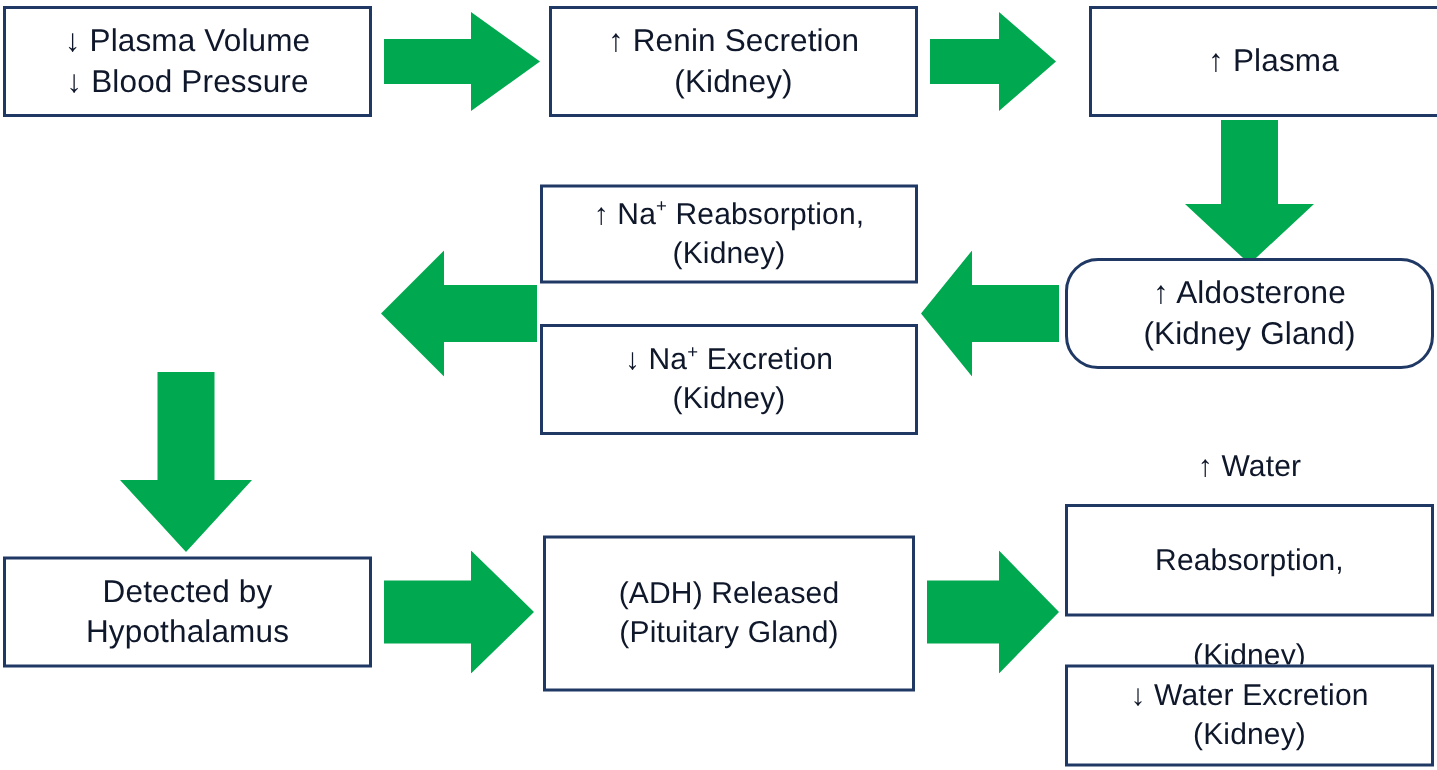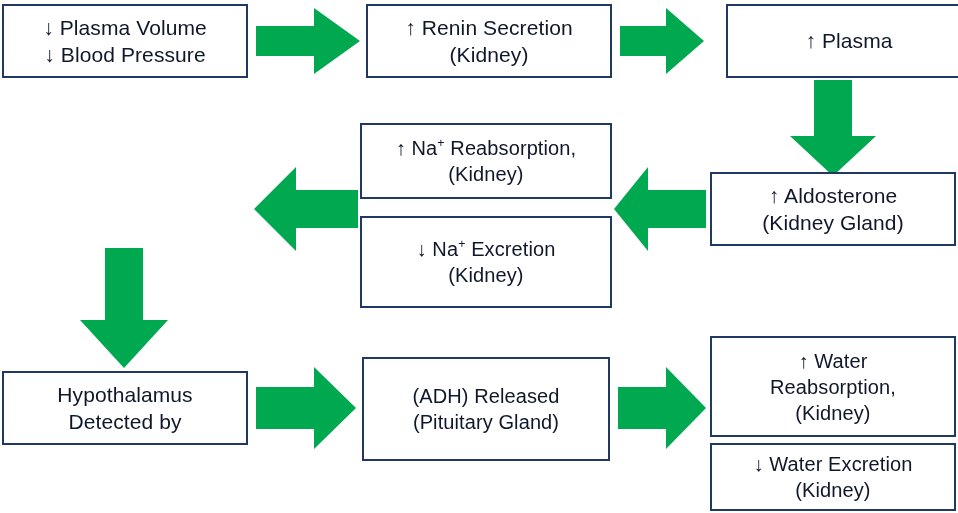--- a/index.html
+++ b/index.html
@@ -81,77 +81,77 @@
   <div class="node" style="left:726px; top:4px; width:246px; height:74px; font-size:21px;">
     <span class="line">↑ Plasma</span>
   </div>
 
   <div class="arrow" style="left:790px; top:80px; width:86px; height:96px;">
     <svg viewBox="0 0 86 96" preserveAspectRatio="none" aria-hidden="true">
       <polygon points="24,0 62,0 62,56 86,56 43,96 0,56 24,56" fill="#00A94F"></polygon>
     </svg>
   </div>
 
-  <div class="node" style="left:360px; top:123px; width:252px; height:76px; font-size:20px;">
+  <div class="node" style="left:360px; top:123px; width:252px; height:66px; font-size:20px;">
     <span class="line"><span>↑ Na</span><sup>+</sup><span> Reabsorption,</span></span>
     <span class="line">(Kidney)</span>
   </div>
 
-  <div class="node" style="left:360px; top:216px; width:252px; height:92px; font-size:20px;">
+  <div class="node" style="left:360px; top:216px; width:252px; height:74px; font-size:20px;">
     <span class="line"><span>↓ Na</span><sup>+</sup><span> Excretion</span></span>
     <span class="line">(Kidney)</span>
   </div>
 
   <div class="arrow" style="left:614px; top:167px; width:92px; height:84px;">
     <svg viewBox="0 0 92 84" preserveAspectRatio="none" aria-hidden="true">
       <polygon points="0,42 34,0 34,23 92,23 92,61 34,61 34,84" fill="#00A94F"></polygon>
     </svg>
   </div>
 
   <div class="arrow" style="left:254px; top:167px; width:104px; height:84px;">
     <svg viewBox="0 0 104 84" preserveAspectRatio="none" aria-hidden="true">
       <polygon points="0,42 42,0 42,23 104,23 104,61 42,61 42,84" fill="#00A94F"></polygon>
     </svg>
   </div>
 
 
-  <div class="node" style="left:710px; top:172px; width:246px; height:74px; font-size:21px;">
+  <div class="node" style="left:710px; top:172px; width:246px; height:74px; font-size:21px;border-radius:22px;">
     <span class="line">↑ Aldosterone</span>
     <span class="line">(Kidney Gland)</span>
   </div>
 
   <div class="arrow" style="left:80px; top:248px; width:88px; height:120px;">
     <svg viewBox="0 0 88 120" preserveAspectRatio="none" aria-hidden="true">
       <polygon points="25,0 63,0 63,72 88,72 44,120 0,72 25,72" fill="#00A94F"></polygon>
     </svg>
   </div>
 
   <div class="node" style="left:2px; top:371px; width:246px; height:74px; font-size:21px;">
+    <span class="line">Detected by</span>
     <span class="line">Hypothalamus</span>
-    <span class="line">Detected by</span>
   </div>
 
   <div class="arrow" style="left:256px; top:367px; width:100px; height:82px;">
     <svg viewBox="0 0 100 82" preserveAspectRatio="none" aria-hidden="true">
       <polygon points="0,20 58,20 58,0 100,41 58,82 58,62 0,62" fill="#00A94F"></polygon>
     </svg>
   </div>
 
   <div class="node" style="left:362px; top:357px; width:248px; height:104px; font-size:20px;">
     <span class="line">(ADH) Released</span>
     <span class="line">(Pituitary Gland)</span>
   </div>
 
   <div class="arrow" style="left:618px; top:367px; width:88px; height:82px;">
     <svg viewBox="0 0 88 82" preserveAspectRatio="none" aria-hidden="true">
       <polygon points="0,20 48,20 48,0 88,41 48,82 48,62 0,62" fill="#00A94F"></polygon>
     </svg>
   </div>
 
-  <div class="node" style="left:710px; top:336px; width:246px; height:101px; font-size:20px;">
+  <div class="node" style="left:710px; top:336px; width:246px; height:75px; font-size:20px;gap:37px;">
     <span class="line">↑ Water</span>
     <span class="line">Reabsorption,</span>
     <span class="line">(Kidney)</span>
   </div>
 
   <div class="node" style="left:710px; top:443px; width:246px; height:68px; font-size:20px;">
     <span class="line">↓ Water Excretion</span>
     <span class="line">(Kidney)</span>
   </div>
 

